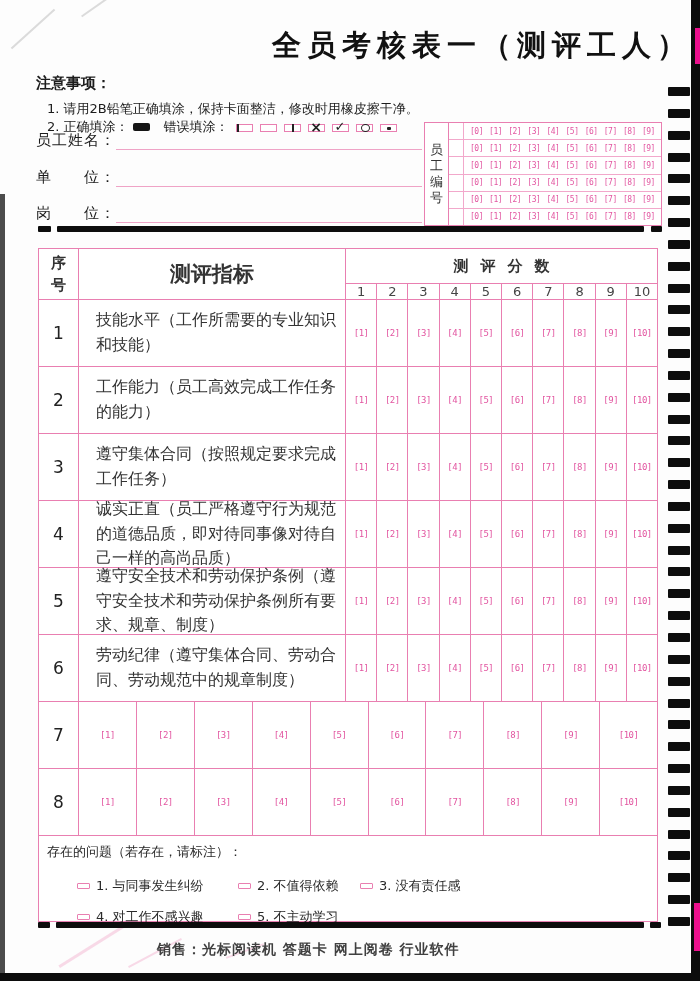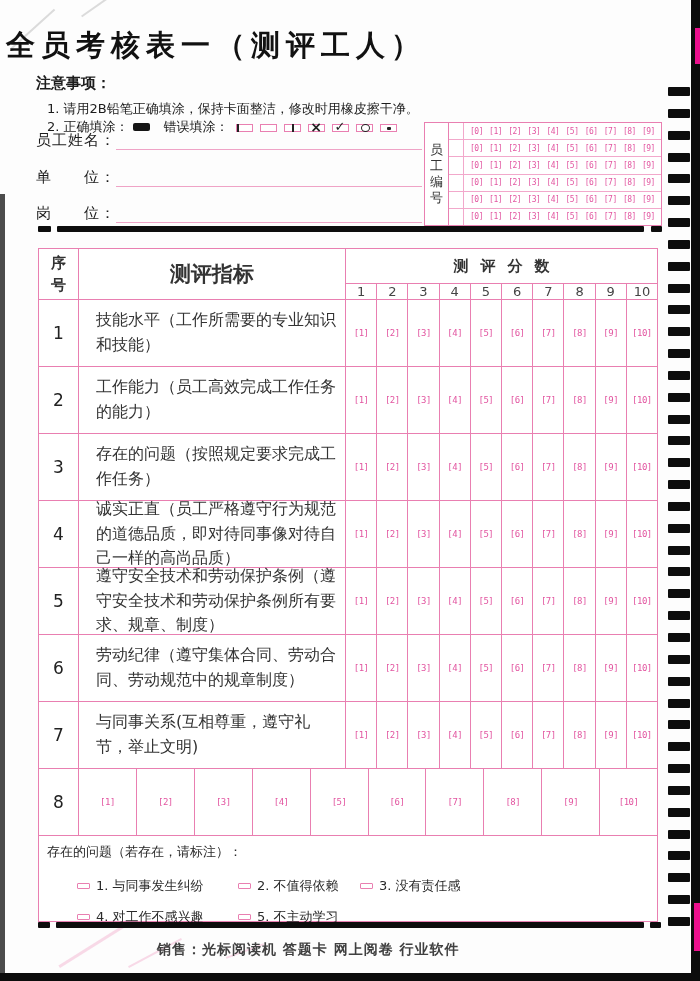--- a/index.html
+++ b/index.html
@@ -28,21 +28,21 @@
   .scratch.s2{left:78px;top:4px;width:40px;height:2px;transform:rotate(-35deg)}
   .pinkstreak{position:absolute;background:#f3b5d2;opacity:.5}
   .pinkstreak.p1{left:52px;top:940px;width:95px;height:3px;transform:rotate(-32deg)}
   .pinkstreak.p2{left:125px;top:952px;width:60px;height:2px;transform:rotate(-28deg)}
   .pinkstreak.p3{left:225px;top:950px;width:40px;height:2px;transform:rotate(-20deg)}
 
   
   .tmark{position:absolute;left:668px;width:22px;height:9px;background:var(--mark);border-radius:1px}
 
   
-  .title{position:absolute;left:0;top:26px;width:692px;text-align:left;
+  .title{position:absolute;left:0;top:26px;width:692px;text-align:right;
          font-size:29px;font-weight:bold;color:#111;letter-spacing:6px;padding-left:6px}
   .notes-heading{position:absolute;left:36px;top:74px;font-size:15px;font-weight:600;color:var(--ink)}
   .note-line1{position:absolute;left:47px;top:100px;font-size:13px;color:var(--ink)}
   .note-line2{position:absolute;left:47px;top:120px;font-size:13px;color:var(--ink);
               display:flex;align-items:center;height:14px}
   .cb{display:inline-block;width:17px;height:8px;background:#151515;border-radius:2px;margin:0 14px 0 4px}
   .wb{display:inline-block;width:17px;height:8px;border:1px solid var(--pl-strong);
       margin-left:7px;position:relative;background:#fff;vertical-align:middle}
   .wb-left-tick::before{content:'';position:absolute;left:0;top:-1px;width:2px;height:8px;background:#222}
   .wb-center-bar::before{content:'';position:absolute;left:7px;top:-1px;width:2px;height:8px;background:#222}
@@ -343,21 +343,21 @@
             <div class="sc">
               <span class="bub">[9]</span>
             </div>
             <div class="sc">
               <span class="bub">[10]</span>
             </div>
           </div>
         </div>
         <div class="trow">
           <div class="c-no">3</div>
-          <div class="c-ind">存在的问题（按照规定要求完成工作任务）</div>
+          <div class="c-ind">遵守集体合同（按照规定要求完成工作任务）</div>
           <div class="c-scores">
             <div class="sc">
               <span class="bub">[1]</span>
             </div>
             <div class="sc">
               <span class="bub">[2]</span>
             </div>
             <div class="sc">
               <span class="bub">[3]</span>
             </div>
@@ -487,21 +487,20 @@
             <div class="sc">
               <span class="bub">[9]</span>
             </div>
             <div class="sc">
               <span class="bub">[10]</span>
             </div>
           </div>
         </div>
         <div class="trow">
           <div class="c-no">7</div>
-          <div class="c-ind">与同事关系(互相尊重，遵守礼节，举止文明)</div>
           <div class="c-scores">
             <div class="sc">
               <span class="bub">[1]</span>
             </div>
             <div class="sc">
               <span class="bub">[2]</span>
             </div>
             <div class="sc">
               <span class="bub">[3]</span>
             </div>

